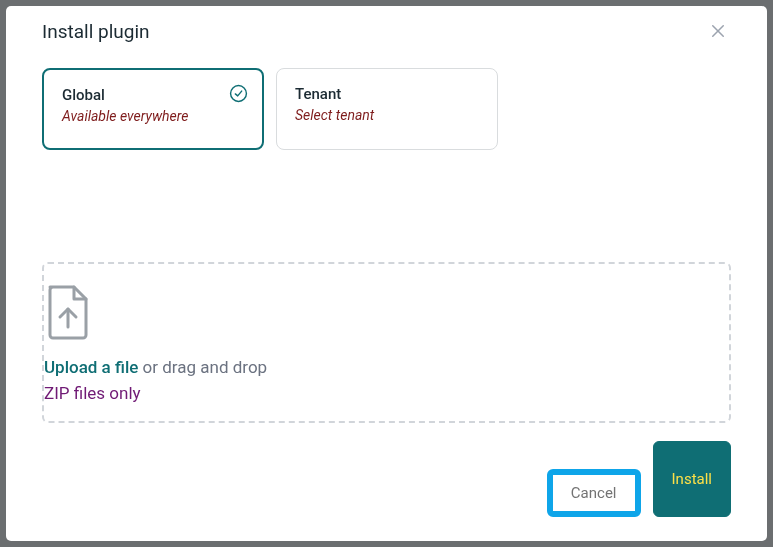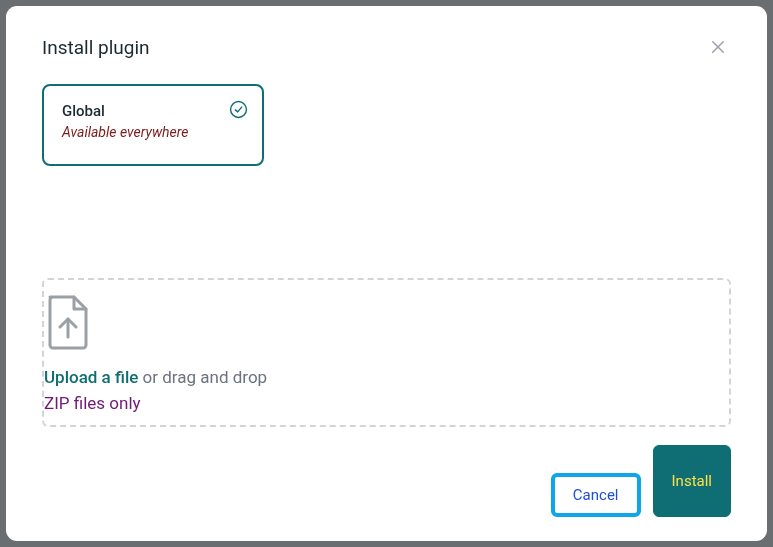--- a/index.html
+++ b/index.html
@@ -11,22 +11,22 @@
     overflow: hidden;
     position: relative;
   }
   .modal {
     position: absolute;
     top: 6px;
     left: 6px;
     right: 6px;
     bottom: 6px;
     background: #fff;
-    border-radius: 11px;
-    padding: 28px 36px 24px 36px;
+    border-radius: 5px;
+    padding: 12px 36px 24px 36px;
     display: flex;
     flex-direction: column;
   }
   .modal-header {
     display: flex;
     justify-content: space-between;
     align-items: center;
     margin-bottom: 24px;
   }
   .modal-title {
@@ -116,22 +116,22 @@
   .btn {
     border-radius: 6px;
     font-size: 15px;
     font-weight: 400;
     padding: 9px 18px;
     cursor: pointer;
     font-family: inherit;
   }
   .btn-secondary {
     background: #fff;
-    border: 4px solid #0ea5e9;
-    color: #1d4ed8;
+    border: 6px solid #0ea5e9;
+    color: #737373;
     margin-top: 28px;
   }
   .btn-primary {
     background: #0f6e74;
     border: 1px solid #0f6e74;
     color: #fde047;
   }
 </style>
 </head>
 <body>
@@ -152,20 +152,24 @@
     <div class="scope-card selected">
       <div class="scope-title">Global</div>
       <div class="scope-sub">Available everywhere</div>
       <span class="check-icon">
         <svg width="19" height="19" viewBox="0 0 24 24" fill="none" stroke="currentColor" stroke-width="1.8" stroke-linecap="round" stroke-linejoin="round">
           <circle cx="12" cy="12" r="10"></circle>
           <polyline points="8 12.5 11 15 16 9"></polyline>
         </svg>
       </span>
     </div>
+    <div class="scope-card unselected">
+      <div class="scope-title">Tenant</div>
+      <div class="scope-sub">Select tenant</div>
+    </div>
   </div>
 
   <div class="dropzone">
     <span class="file-icon">
       <svg width="48" height="58" viewBox="0 0 48 58" fill="none" stroke="currentColor" stroke-width="3" stroke-linecap="round" stroke-linejoin="round">
         <path d="M6 4 H30 L42 16 V52 A3 3 0 0 1 39 55 H9 A3 3 0 0 1 6 52 V7 A3 3 0 0 1 9 4 Z"></path>
         <path d="M30 4 V16 H42"></path>
         <line x1="24" y1="44" x2="24" y2="26"></line>
         <polyline points="16 34 24 26 32 34"></polyline>
       </svg>

